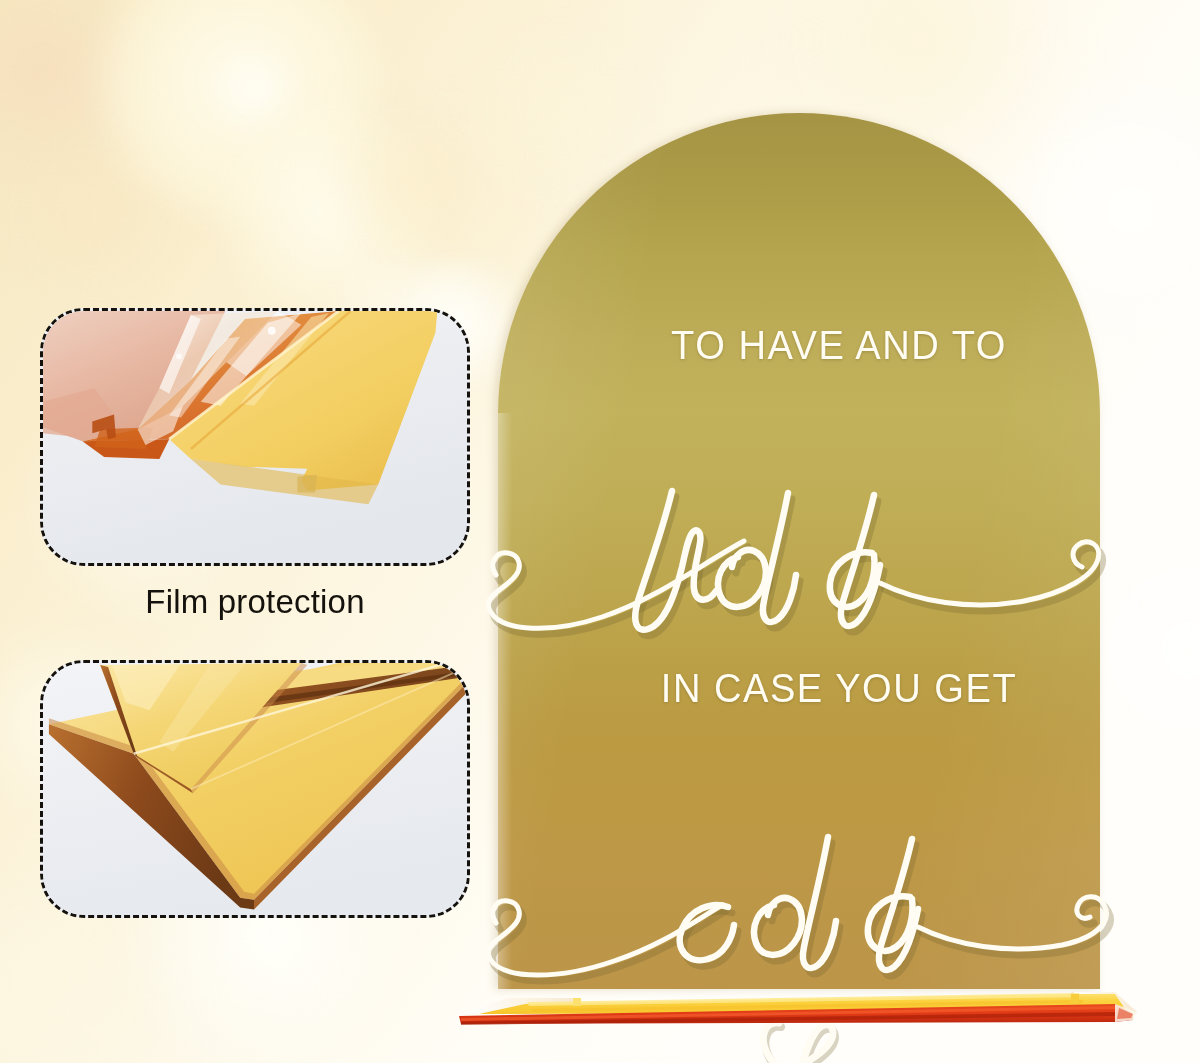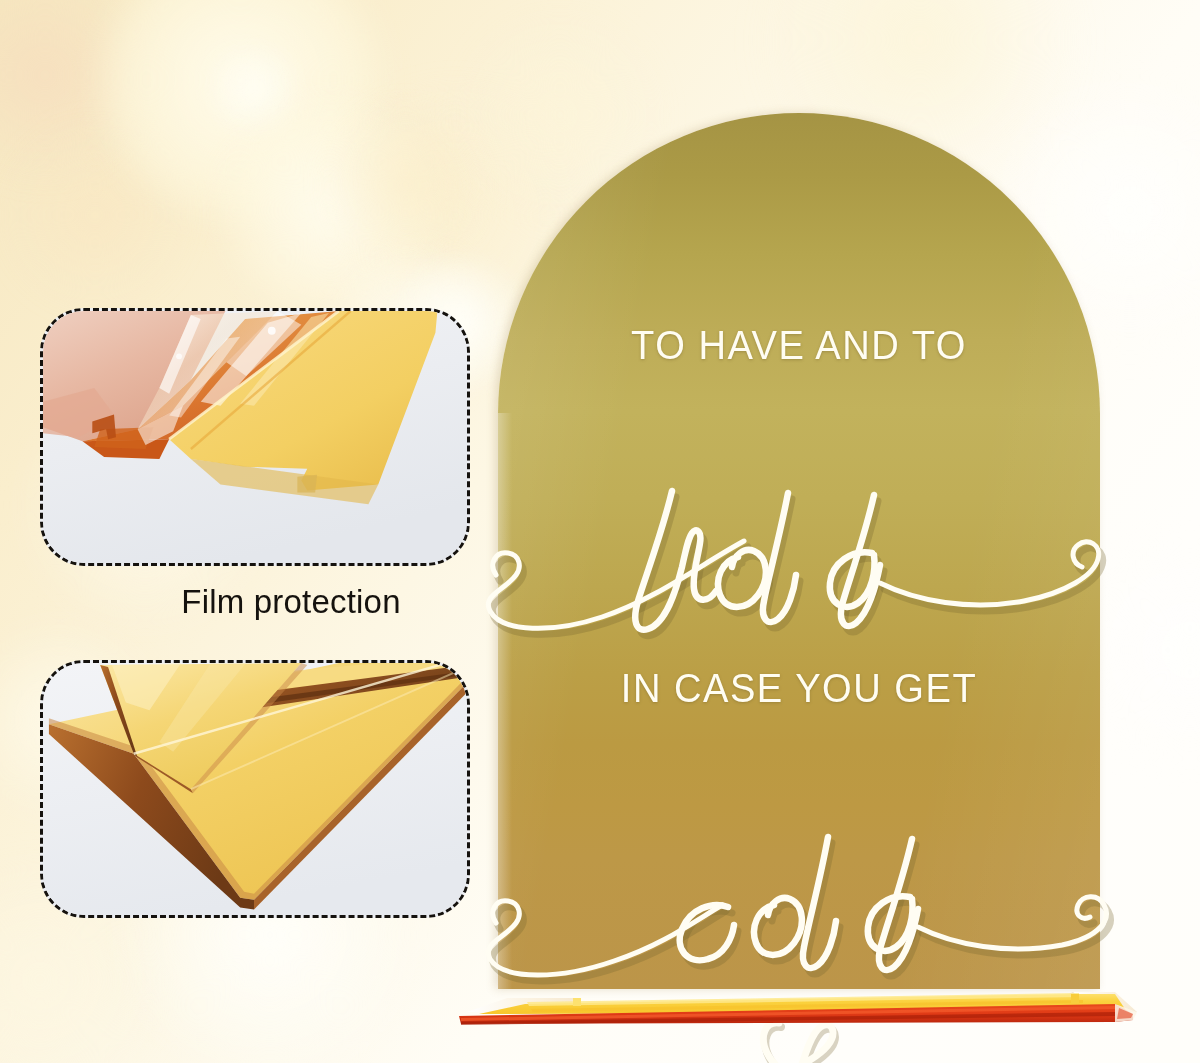--- a/index.html
+++ b/index.html
@@ -29,38 +29,38 @@
   .b10{left:20px;top:380px;width:250px;height:250px;background:radial-gradient(circle,rgba(255,253,243,.7) 0%,rgba(255,252,238,0) 72%);filter:blur(18px);}
   .b11{left:120px;top:790px;width:300px;height:290px;background:radial-gradient(circle,rgba(255,255,252,.9) 0%,rgba(255,254,246,.3) 56%,rgba(255,254,246,0) 74%);filter:blur(16px);}
   .b12{left:-80px;top:860px;width:240px;height:240px;background:radial-gradient(circle,rgba(253,247,226,.7) 0%,rgba(253,247,226,0) 72%);filter:blur(18px);}
   .b13{left:-40px;top:620px;width:200px;height:200px;background:radial-gradient(circle,rgba(255,252,238,.75) 0%,rgba(255,252,238,0) 72%);filter:blur(16px);}
   .b14{left:1000px;top:60px;width:260px;height:300px;background:radial-gradient(circle,rgba(255,255,253,.85) 0%,rgba(255,254,248,0) 72%);filter:blur(18px);}
   .b15{left:760px;top:-110px;width:320px;height:300px;background:radial-gradient(circle,rgba(252,243,210,.6) 0%,rgba(252,243,210,0) 72%);filter:blur(20px);}
   .b16{left:1090px;top:520px;width:200px;height:260px;background:radial-gradient(circle,rgba(255,255,254,.7) 0%,rgba(255,255,250,0) 72%);filter:blur(18px);}
   .b17{left:205px;top:40px;width:100px;height:100px;background:radial-gradient(circle,rgba(255,255,248,.7) 0%,rgba(255,255,248,0) 70%);filter:blur(9px);}
 
   
-  .feature{position:absolute;padding-left:24px;}
+  .feature{position:absolute;}
   .feature .frame{
     position:absolute;left:0;top:0;
     border:3px dashed #15120e;
     border-radius:44px;
     overflow:hidden;
     background:#eceef2;
     box-sizing:border-box;
   }
   .feature .caption{
     position:absolute;width:100%;text-align:center;
     color:#15120e;font-size:33px;letter-spacing:.2px;
     font-family:"Liberation Sans", sans-serif;
   }
   .photo{position:absolute;inset:0;}
 
   
-  #sign{position:absolute;left:498px;top:113px;width:602px;height:876px;}
+  #sign{position:absolute;left:498px;top:113px;width:602px;height:876px;padding-left:40px;}
   .arch{
     position:absolute;left:0;top:0;width:602px;height:876px;
     border-radius:301px 301px 0 0;
     background:
       linear-gradient(180deg,
         #a59444 0%,
         #ab9a46 7%,
         #b5a54e 16%,
         #bead58 26%,
         #c2b25c 34%,

